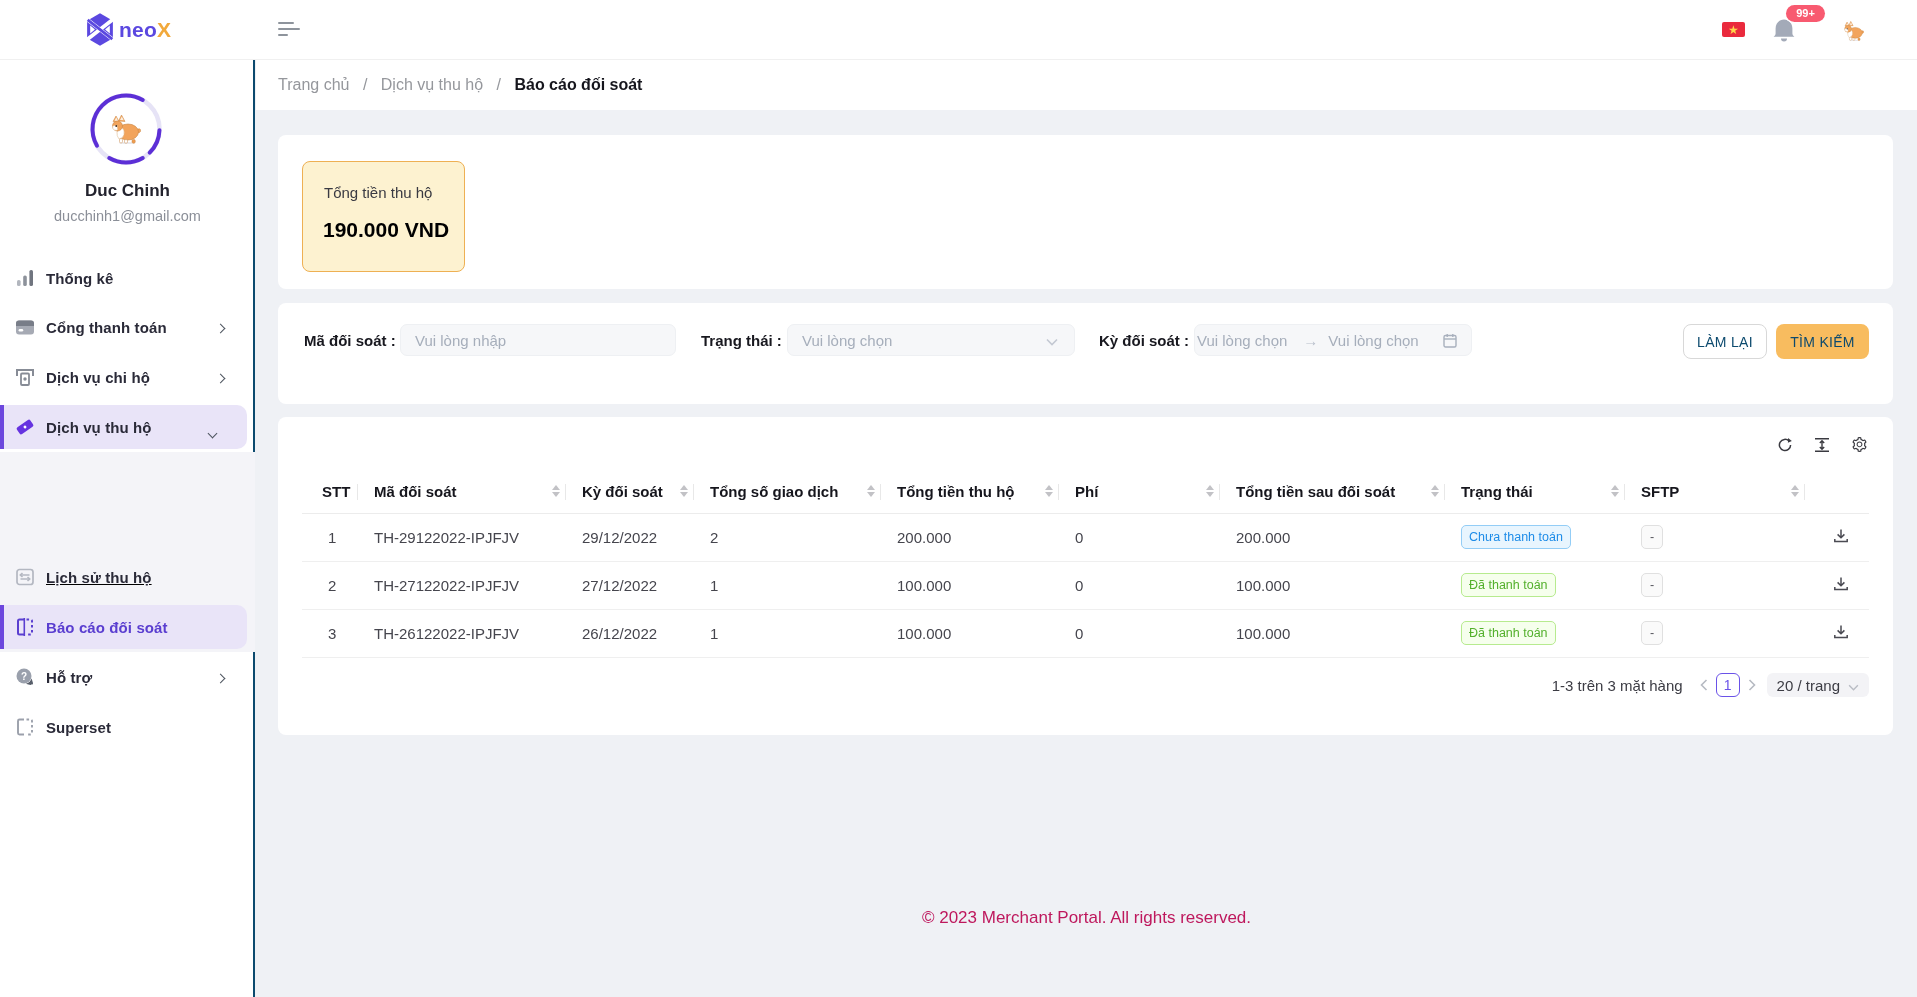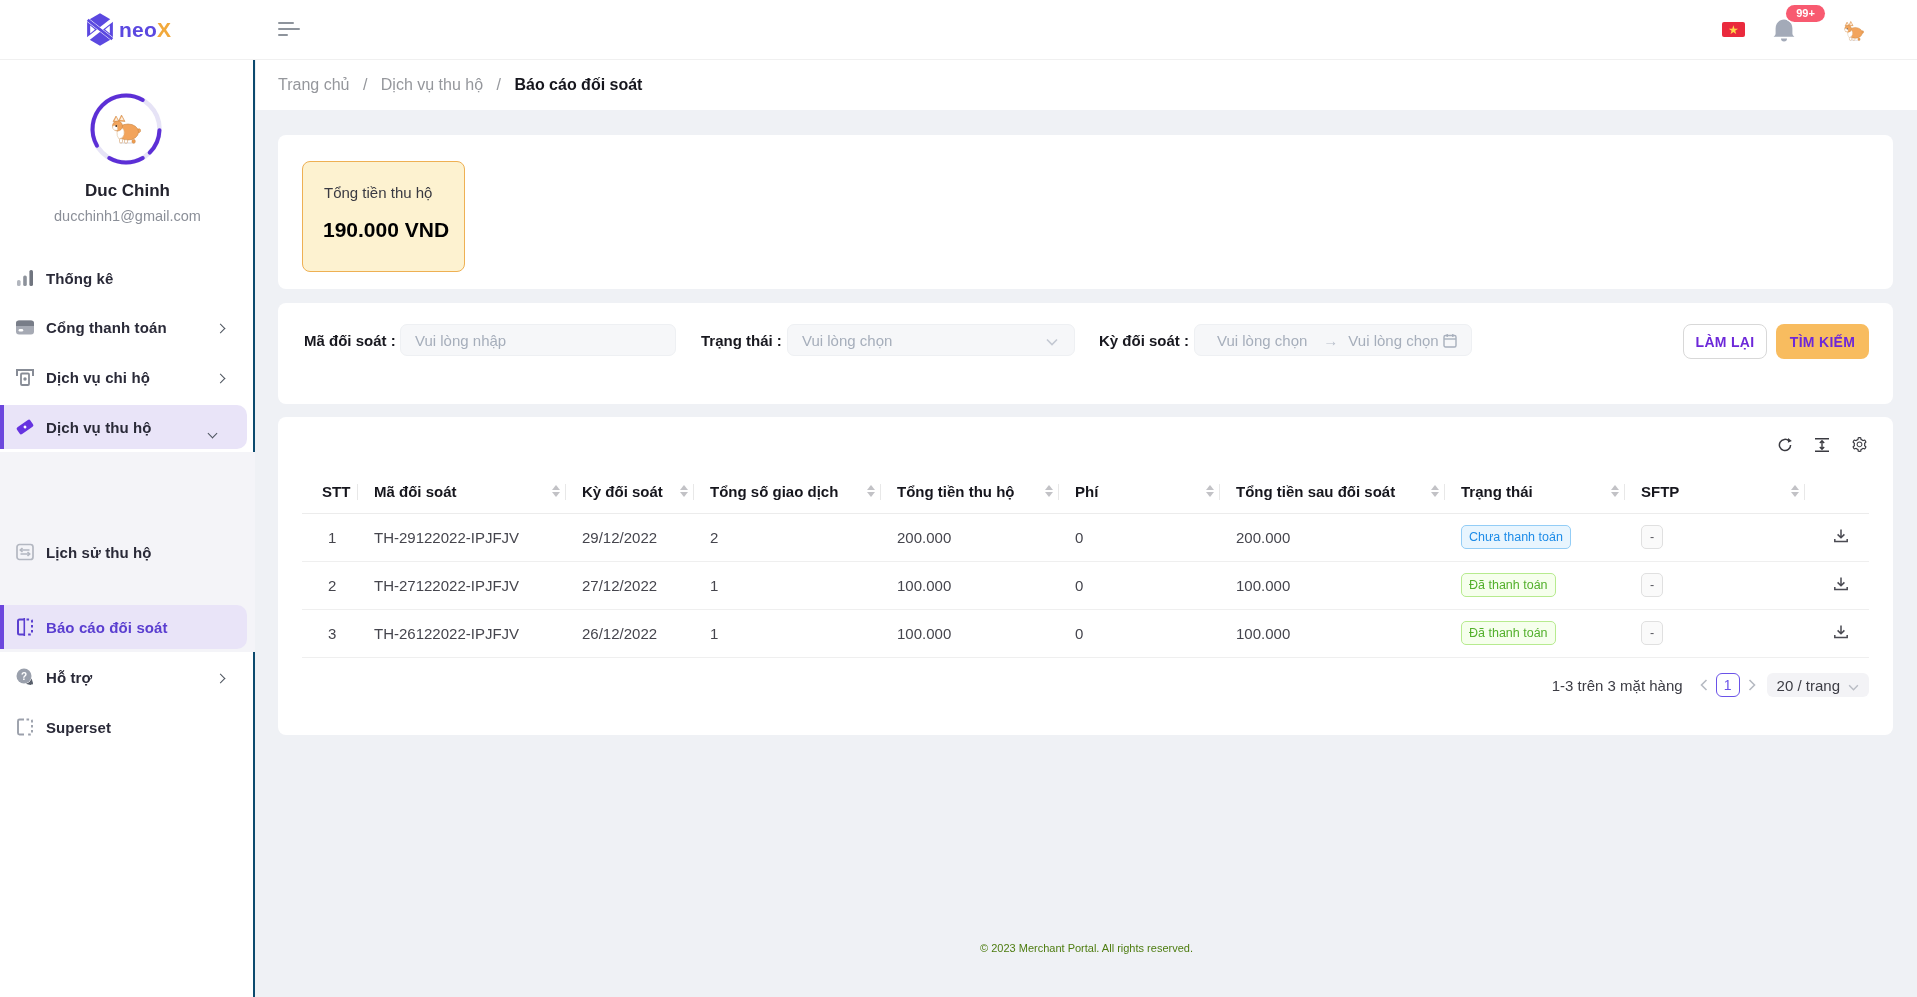--- a/index.html
+++ b/index.html
@@ -49,23 +49,23 @@
 #ybox { position:absolute; left:24px; top:26px; width:163px; height:111px; background:#fdf2d0; border:1px solid #eeb053; border-radius:8px; }
 #ybox .l1 { position:absolute; left:21px; top:22px; font-size:15px; color:#3a3a42; }
 #ybox .l2 { position:absolute; left:20px; top:56px; font-size:21px; font-weight:bold; color:#000000; }
 
 #card2 { left:278px; top:303px; width:1615px; height:101px; }
 .flabel { position:absolute; top:29px; font-size:15px; font-weight:bold; color:#18181f; }
 .fbox { position:absolute; top:21px; height:32px; background:#f6f7f9; border:1px solid #eef0f3; border-radius:7px; display:flex; align-items:center; font-size:15px; color:#a6aebb; }
 #fin1 { left:122px; width:276px; padding-left:14px; }
 #fsel { left:509px; width:288px; padding-left:14px; }
 #fsel .dn { position:absolute; right:16px; }
-#frange { left:916px; width:278px; padding-left:22px; }
+#frange { left:916px; width:278px; padding-left:2px; }
 #frange .arr { margin:0 10px 0 16px; color:#b9c0cc; }
-.btn { position:absolute; top:21px; height:35px; border-radius:8px; font-size:14px; font-weight:bold; color:#6d28d9; display:flex; align-items:center; justify-content:center; letter-spacing:0.3px; }
+.btn { position:absolute; top:21px; height:35px; border-radius:8px; font-size:14px; font-weight:normal; color:#0c4a6e; display:flex; align-items:center; justify-content:center; letter-spacing:0.3px; }
 #btn-reset { left:1405px; width:84px; background:#fff; border:1px solid #d8d8d8; }
 #btn-search { left:1498px; width:93px; background:#f8bc5f; }
 
 #card3 { left:278px; top:417px; width:1615px; height:318px; }
 #tbl-icons { position:absolute; right:25px; top:19px; display:flex; gap:21px; align-items:center; }
 table { border-collapse:collapse; table-layout:fixed; position:absolute; left:24px; top:53px; width:1567px; }
 th, td { font-size:15px; text-align:left; padding:0 0 0 16px; overflow:hidden; white-space:nowrap; }
 th { height:43px; color:#16161d; border-bottom:1px solid #ececec; position:relative; font-weight:bold; }
 td { height:48px; color:#45454d; border-bottom:1px solid #efefef; }
 tr.last td { border-bottom:1px solid #efefef; }
@@ -76,21 +76,21 @@
 th .vsep { position:absolute; right:0; top:14px; width:1px; height:16px; background:#e8e8e8; }
 .tag { display:inline-block; height:24px; line-height:22px; border-radius:5px; font-size:12.5px; padding:0 7px; }
 .tag.blue { background:#e8f5fe; border:1px solid #93cdf6; color:#1d8ce8; }
 .tag.green { background:#f6ffed; border:1px solid #b7eb8f; color:#53b02c; }
 .tag.dash { background:#fafafa; border:1px solid #e0e0e0; color:#55555c; padding:0 8px; }
 #pager { position:absolute; right:24px; top:256px; height:24px; display:flex; align-items:center; font-size:15px; color:#3c3c44; }
 #pager .pg1 { width:24px; height:24px; border:1px solid #6a52e8; border-radius:6px; color:#6a52e8; text-align:center; line-height:22px; font-size:14px; margin:0 8px; }
 #pager .psel { height:24px; background:#f3f3f6; border-radius:6px; display:flex; align-items:center; padding:0 10px; margin-left:11px; color:#3c3c44; }
 #pager .psel .dn { margin-left:8px; }
 
-#footer { position:absolute; left:256px; top:942px; width:1661px; text-align:center; font-size:11px; color:#4d7c0f; }
+#footer { position:absolute; left:256px; top:908px; width:1661px; text-align:center; font-size:17px; color:#be185d; }
 
 svg.icn { display:block; }
 </style>
 </head>
 <body>
 
 <div id="header">
   <div id="logo">
     <svg width="28" height="35" viewBox="0 0 100 120">
       <polygon points="50,2 96,29 96,91 50,118 4,91 4,29" fill="#5b48e0"></polygon>
@@ -178,21 +178,21 @@
             <circle cx="11" cy="11" r="1.6" fill="#fff"></circle>
           </g>
         </svg>
       </span>
       <span class="tx">Dịch vụ thu hộ</span>
       <span class="chev" style="top:18px;"><span class="cr down"></span></span>
     </div>
 
 
 
-  <div class="mi" style="top:470px;">
+  <div class="mi" style="top:495px;text-decoration:underline;">
       <span class="ic">
         <svg class="icn" width="20" height="20" viewBox="0 0 20 20">
           <rect x="2" y="2.5" width="16" height="15" rx="2.5" fill="none" stroke="#b3b7c1" stroke-width="1.7"></rect>
           <path d="M5.5 8 h9 M5.5 12 h9" stroke="#b3b7c1" stroke-width="1.6"></path>
           <path d="M7.5 6 L5.3 8 L7.5 10 M12.5 10 L14.7 12 L12.5 14" fill="none" stroke="#b3b7c1" stroke-width="1.6"></path>
         </svg>
       </span>
       <span class="tx">Lịch sử thu hộ</span>
     </div>
 

